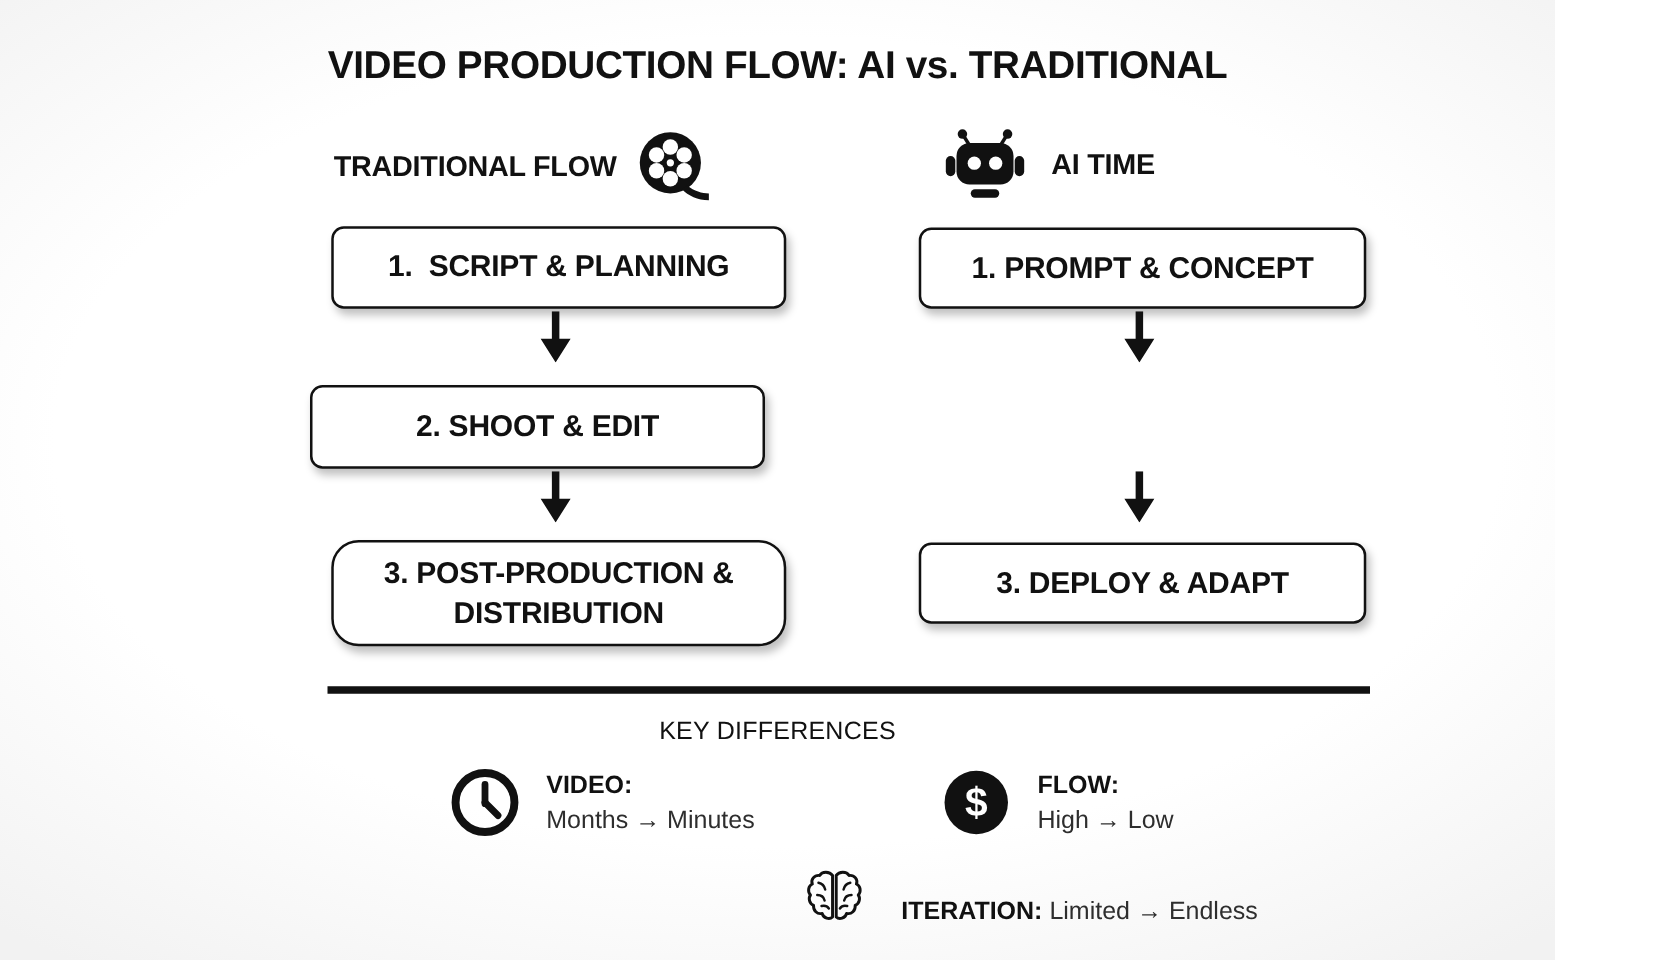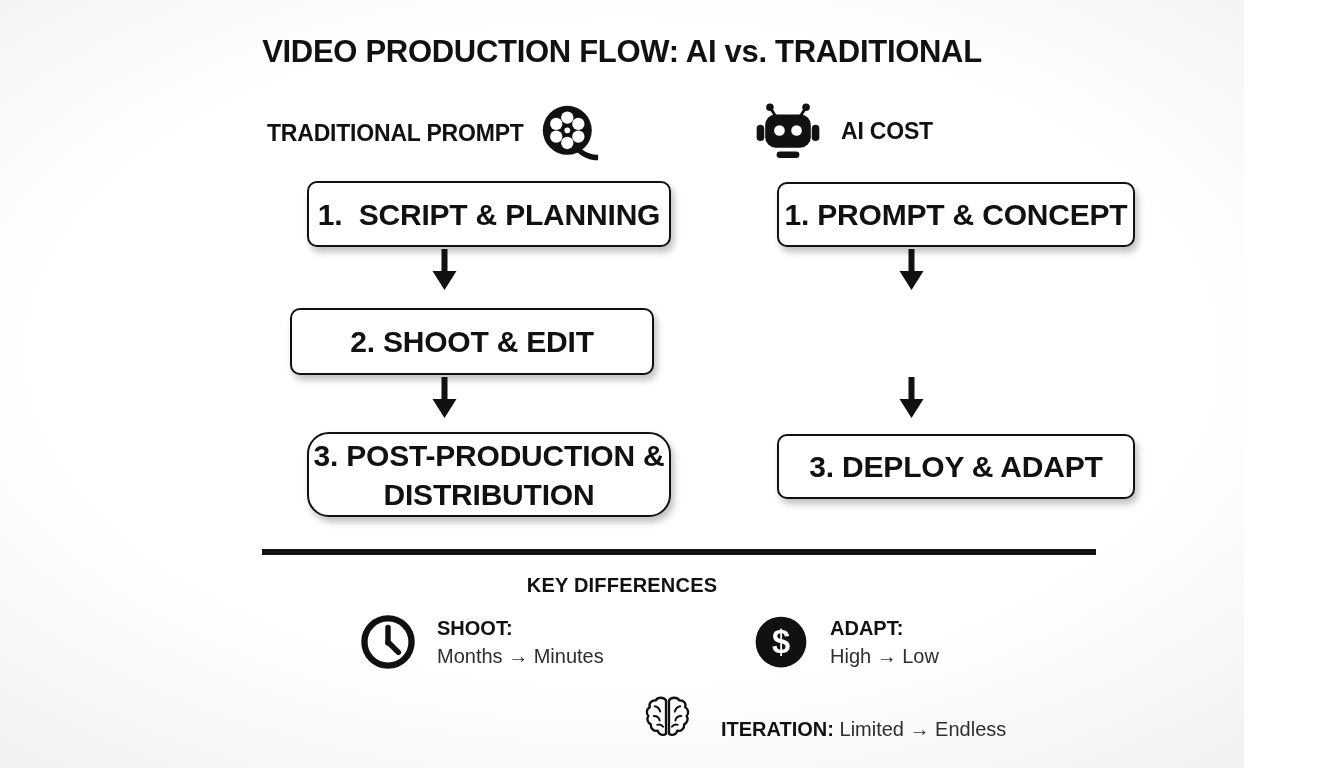--- a/index.html
+++ b/index.html
@@ -20,55 +20,55 @@
     position:absolute;display:flex;align-items:center;font-size:23px;font-weight:bold;
     letter-spacing:-0.2px;white-space:nowrap;
   }
   .col-header.left{left:267px;top:104px;height:58px;gap:17px;}
   .col-header.right{left:750px;top:101px;height:61px;gap:15px;}
   .icon{display:inline-flex;align-items:center;justify-content:center;}
   .step-box{
     position:absolute;background:#fff;border:2.5px solid #111;border-radius:10px;
     box-shadow:3px 5px 7px rgba(0,0,0,.25);
     display:flex;align-items:center;justify-content:center;
-    font-size:30px;font-weight:bold;text-align:center;
-    white-space:pre-wrap;line-height:1.3;letter-spacing:-0.2px;margin-left:42px;
+    font-size:24px;font-weight:bold;text-align:center;
+    white-space:pre-wrap;line-height:1.3;letter-spacing:-0.2px;
   }
   .b-t1{left:265px;top:181px;width:360px;height:62px;}
   .b-t2{left:248px;top:308px;width:360px;height:63px;}
   .b-t3{left:265px;top:432px;width:360px;height:81px;border-radius:22px;}
   .b-a1{left:735px;top:182px;width:354px;height:61px;text-align:right;}
   .b-a2{left:735px;top:308px;width:354px;height:63px;}
   .b-a3{left:735px;top:434px;width:354px;height:61px;}
   .flow-arrow{position:absolute;width:27px;height:41px;}
   .fa-t1{left:431px;top:249px;} .fa-t2{left:431px;top:377px;}
   .fa-a1{left:898px;top:249px;} .fa-a2{left:898px;top:377px;}
   .divider{position:absolute;left:262px;top:549px;width:834px;height:6px;background:#111;}
   .kd-heading{
     position:absolute;top:574px;left:50%;transform:translateX(-50%);
-    font-size:20px;font-weight:bold;letter-spacing:0.2px;white-space:nowrap;
+    font-size:20px;font-weight:normal;letter-spacing:0.2px;white-space:nowrap;
   }
   .kd-item{position:absolute;display:flex;gap:20px;}
   .kd-time{left:359px;top:613px;}
   .kd-cost{left:752px;top:613px;}
   .kd-iteration{left:644px;top:693px;align-items:flex-end;gap:30px;}
   .kd-text{display:flex;flex-direction:column;justify-content:center;line-height:28px;}
   .kd-label{font-size:20px;font-weight:bold;color:#111;}
   .kd-value{font-size:20px;font-weight:normal;color:#2e2e2e;}
   .kd-inline{font-size:20px;white-space:nowrap;}
 </style>
 </head>
 <body>
 
 <div class="stage">
 
   <h1 class="title">VIDEO PRODUCTION FLOW: AI vs. TRADITIONAL</h1>
 
   <div class="col-header left">
-    <span>TRADITIONAL PROMPT</span>
+    <span>TRADITIONAL FLOW</span>
     <span class="icon">
       <svg width="58" height="58" viewBox="0 0 64 64" aria-hidden="true">
         <circle cx="29" cy="29" r="27" fill="#111"></circle>
         <path d="M44 49 C 50 54 57 56 63 56 L63 62 C 53 62 45 58 39 52 Z" fill="#111"></path>
         <circle cx="29" cy="15" r="6.8" fill="#fff"></circle>
         <circle cx="16.8" cy="22" r="6.8" fill="#fff"></circle>
         <circle cx="16.8" cy="36" r="6.8" fill="#fff"></circle>
         <circle cx="29" cy="43" r="6.8" fill="#fff"></circle>
         <circle cx="41.2" cy="36" r="6.8" fill="#fff"></circle>
         <circle cx="41.2" cy="22" r="6.8" fill="#fff"></circle>
@@ -85,21 +85,21 @@
         <line x1="53" y1="16" x2="58" y2="8" stroke="#111" stroke-width="3"></line>
         <circle cx="59" cy="6.5" r="4" fill="#111"></circle>
         <rect x="7" y="25" width="8" height="17" rx="4" fill="#111"></rect>
         <rect x="65" y="25" width="8" height="17" rx="4" fill="#111"></rect>
         <rect x="16" y="14" width="48" height="35" rx="11" fill="#111"></rect>
         <circle cx="31" cy="31" r="5.6" fill="#fff"></circle>
         <circle cx="49" cy="31" r="5.6" fill="#fff"></circle>
         <rect x="28" y="53" width="24" height="7" rx="3.5" fill="#111"></rect>
       </svg>
     </span>
-    <span>AI COST</span>
+    <span>AI TIME</span>
   </div>
 
   <div class="step-box b-t1">1.  SCRIPT &amp; PLANNING</div>
   <div class="flow-arrow fa-t1">
     <svg width="27" height="41" viewBox="0 0 27 41">
         <path d="M10.5 0 h6 v22 h9 L13.5 41 L1.5 22 h9 z" fill="#111"></path>
       </svg>
   </div>
   <div class="step-box b-t2">2. SHOOT &amp; EDIT</div>
   <div class="flow-arrow fa-t2">
@@ -128,34 +128,34 @@
 
   <div class="kd-item kd-time">
     <span class="icon">
       <svg width="58" height="58" viewBox="0 0 64 64" aria-hidden="true">
         <circle cx="32" cy="32" r="26" fill="none" stroke="#111" stroke-width="7"></circle>
         <path d="M32 33 V16" stroke="#111" stroke-width="6" stroke-linecap="round"></path>
         <path d="M32 32 L43.5 43.5" stroke="#111" stroke-width="6" stroke-linecap="round"></path>
       </svg>
     </span>
     <span class="kd-text">
-      <span class="kd-label">SHOOT:</span>
+      <span class="kd-label">VIDEO:</span>
       <span class="kd-value">Months → Minutes</span>
     </span>
   </div>
 
   <div class="kd-item kd-cost">
     <span class="icon">
       <svg width="58" height="58" viewBox="0 0 64 64" aria-hidden="true">
         <circle cx="32" cy="32" r="28" fill="#111"></circle>
         <text x="32" y="44" text-anchor="middle" font-size="36" font-weight="bold" fill="#fff" font-family="Liberation Sans, sans-serif">$</text>
       </svg>
     </span>
     <span class="kd-text">
-      <span class="kd-label">ADAPT:</span>
+      <span class="kd-label">FLOW:</span>
       <span class="kd-value">High → Low</span>
     </span>
   </div>
 
   <div class="kd-item kd-iteration">
     <span class="icon">
       <svg width="47" height="48" viewBox="0 0 48 48" aria-hidden="true">
         <g fill="none" stroke="#111" stroke-width="2.4" stroke-linejoin="round" stroke-linecap="round">
           <path d="M22.5 7 C20 3.5 14 3.5 12 7 C7.5 6.5 4.5 10.5 6 14 C2.5 15.5 2 20.5 4.5 23 C2.5 25.5 3.5 30 7 31.5 C6.5 35.5 10 39 14 38 C15 42 20 43.5 22.5 41 Z"></path>
           <path d="M25.5 7 C28 3.5 34 3.5 36 7 C40.5 6.5 43.5 10.5 42 14 C45.5 15.5 46 20.5 43.5 23 C45.5 25.5 44.5 30 41 31.5 C41.5 35.5 38 39 34 38 C33 42 28 43.5 25.5 41 Z"></path>

